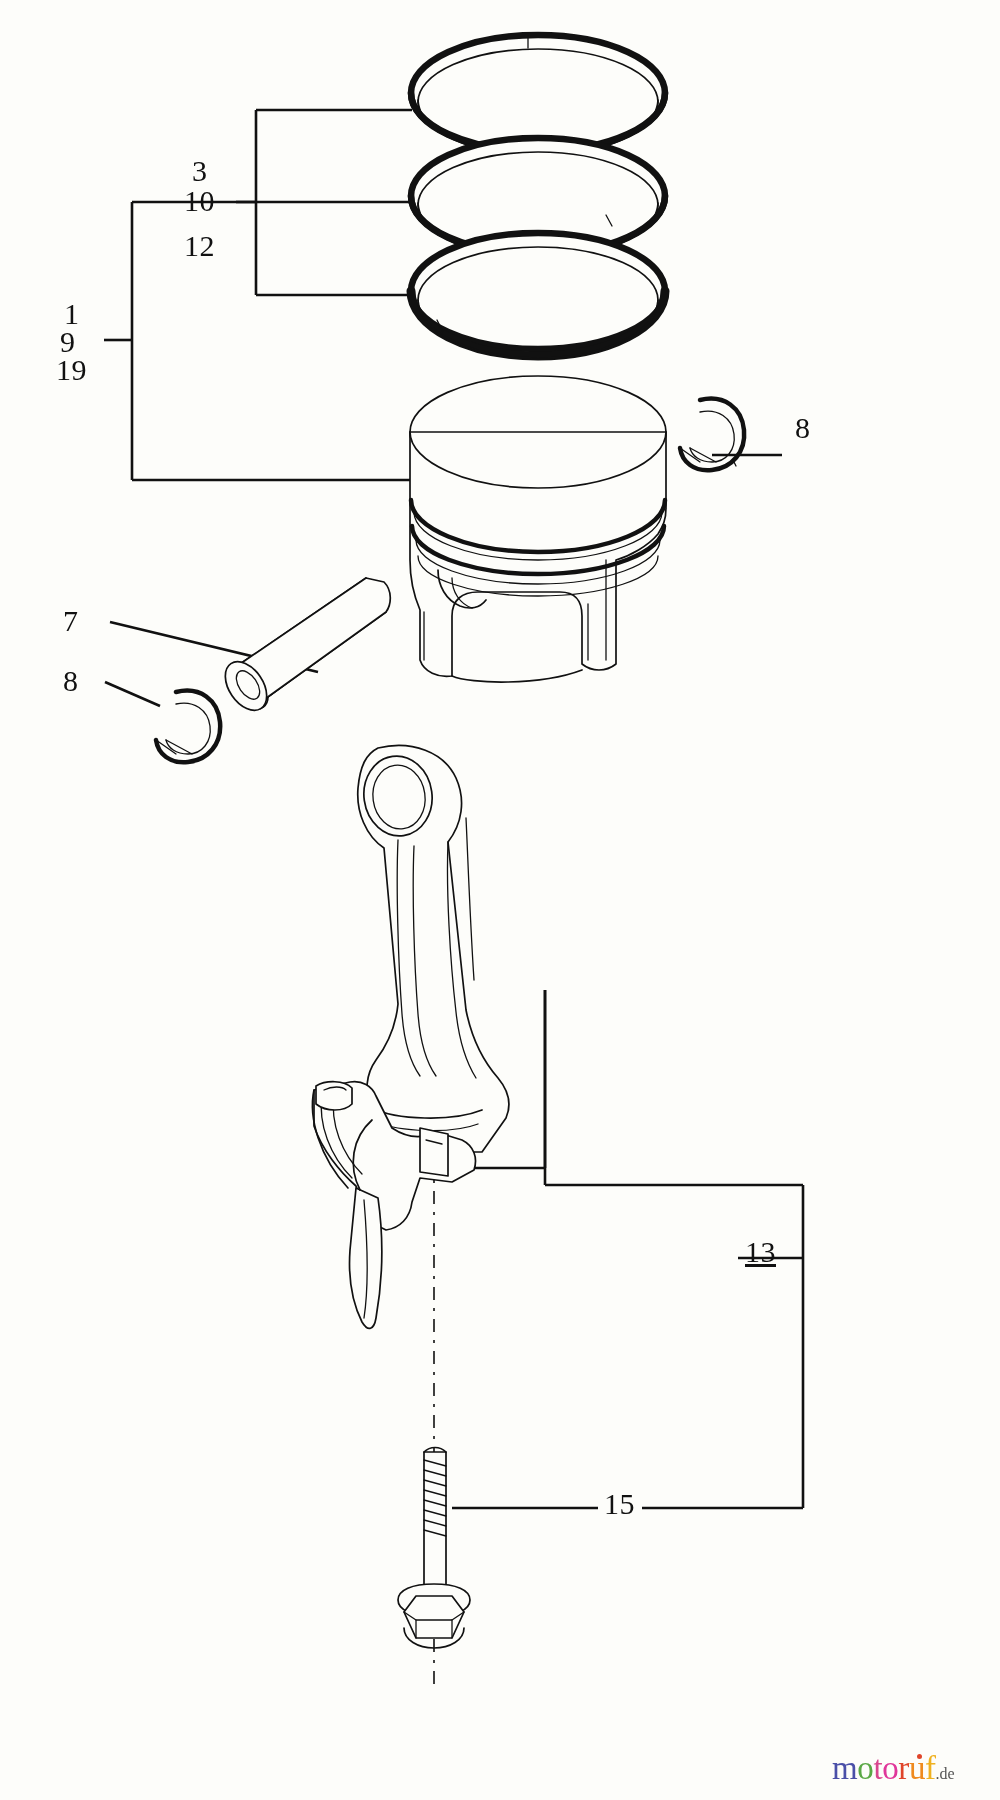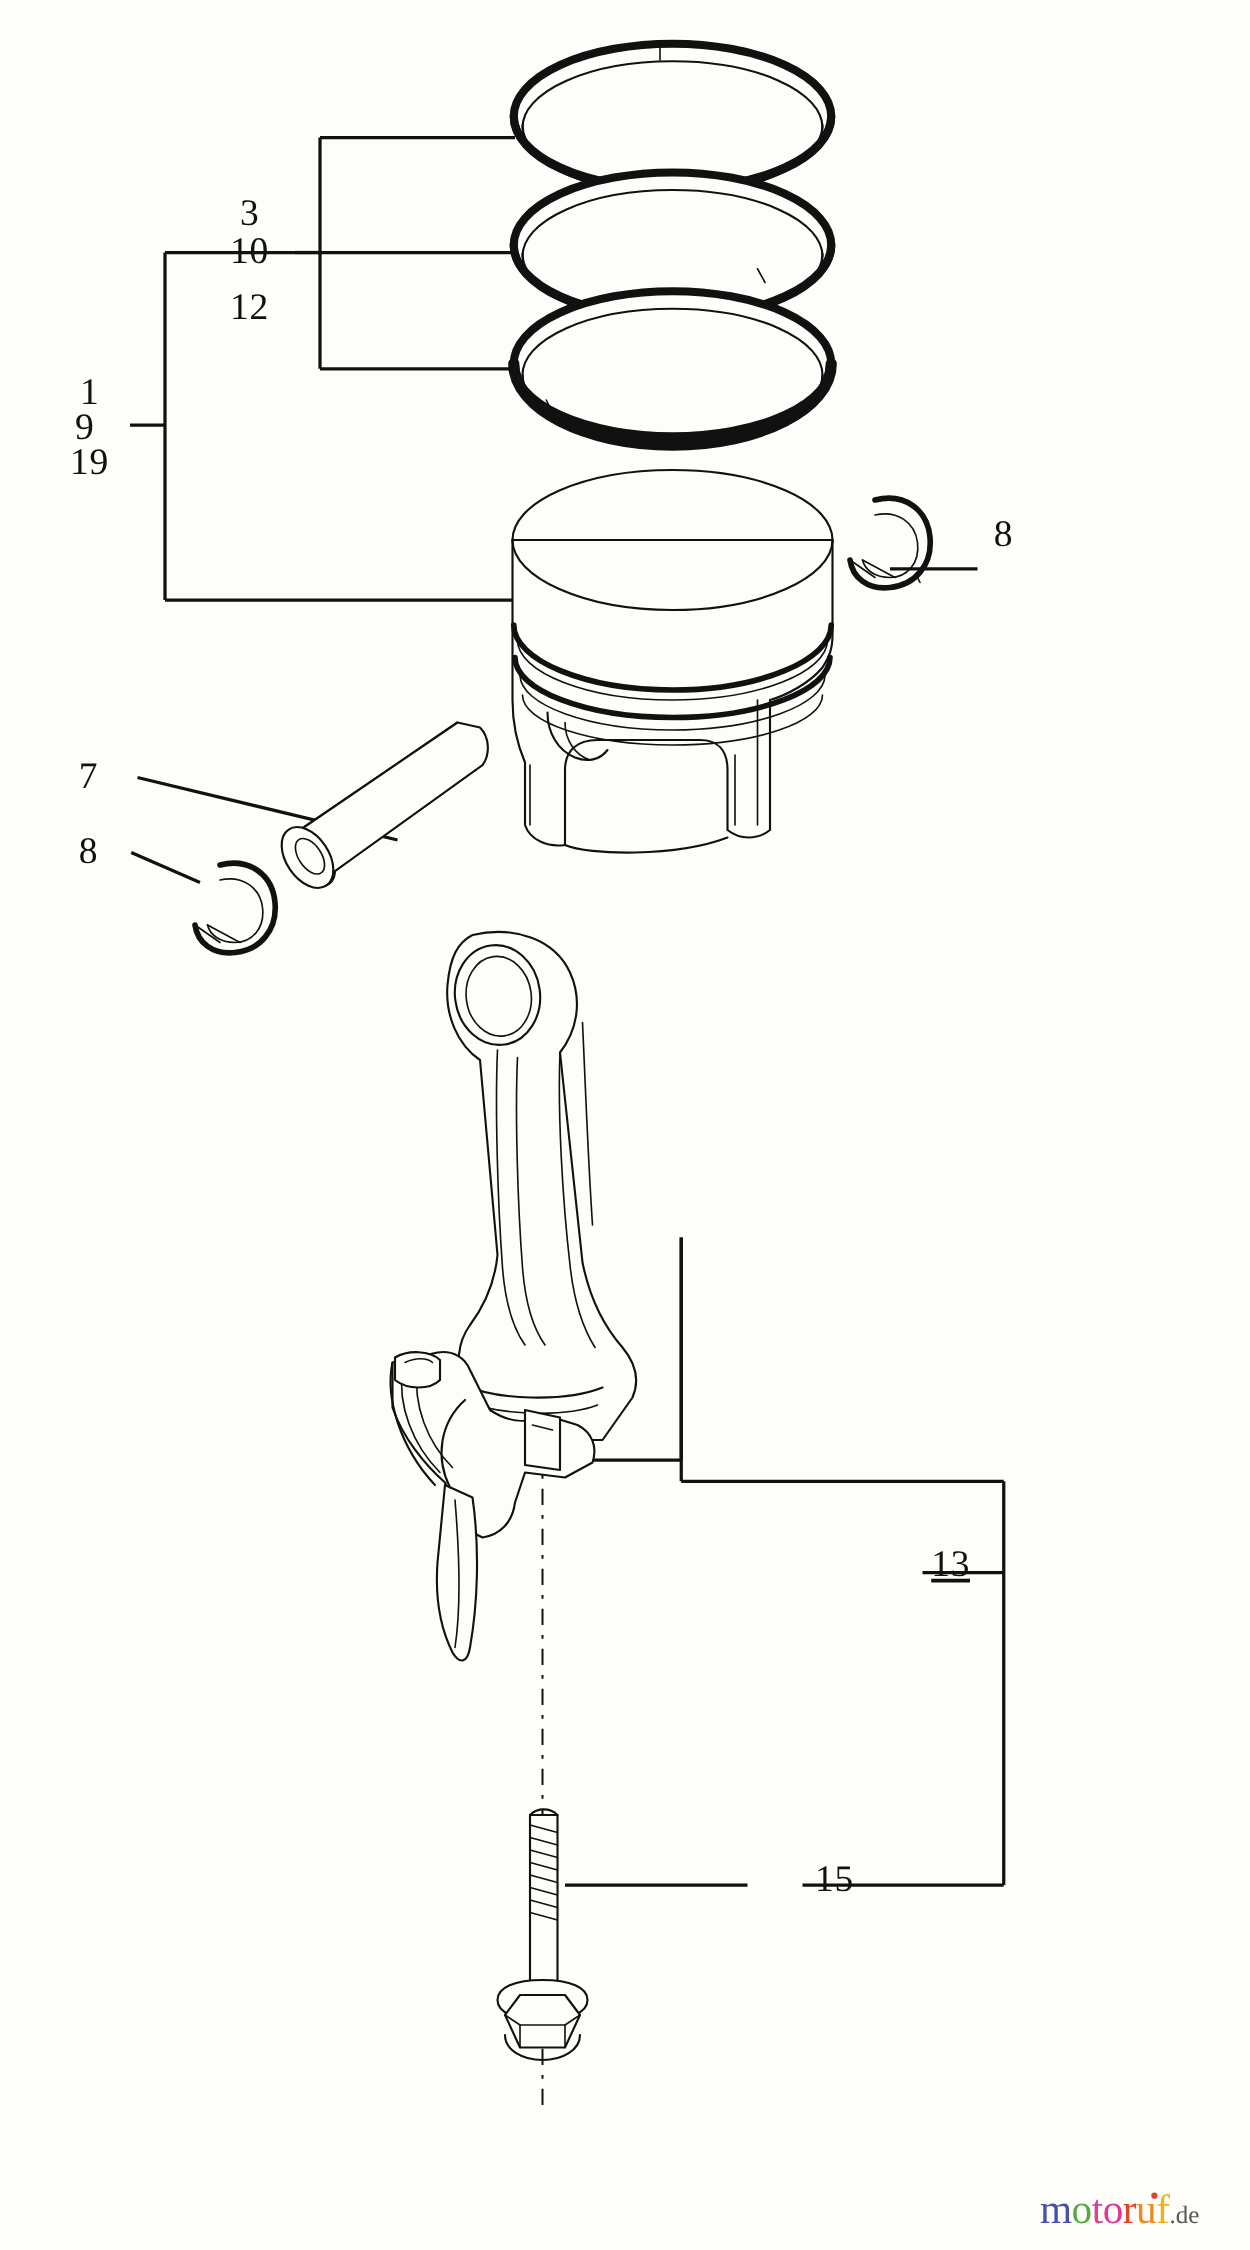--- a/index.html
+++ b/index.html
@@ -30,21 +30,21 @@
     position:absolute;
     left:832px;top:1752px;
     font-family:"Liberation Serif", serif;
     font-size:33px;
     letter-spacing:-0.4px;
     line-height:1;
     white-space:nowrap;
     user-select:none;
   }
   .wm span{display:inline;}
-  .wm .suffix{font-size:20px;letter-spacing:0;}
+  .wm .suffix{font-size:16px;letter-spacing:0;}
   .wm .dot{
     position:absolute;
     width:5px;height:5px;border-radius:50%;
     right:33px;top:2px;
   }
 </style>
 </head>
 <body>
 
 <div id="sheet">
@@ -311,20 +311,20 @@
   <div class="callout" style="left:56px;top:354px;">19</div>
 
   <div class="callout" style="left:795px;top:412px;">8</div>
 
   <div class="callout" style="left:63px;top:605px;">7</div>
 
   <div class="callout" style="left:63px;top:665px;">8</div>
 
   <div class="callout" style="left:745px;top:1236px;text-decoration:underline;">13</div>
 
-  <div class="callout" style="left:604px;top:1488px;margin-left:48px;">15</div>
+  <div class="callout" style="left:604px;top:1488px;">15</div>
 
   <div class="wm">
     <span id="wm-letters"><span style="color: rgb(74, 79, 168);">m</span><span style="color: rgb(90, 168, 69);">o</span><span style="color: rgb(216, 70, 142);">t</span><span style="color: rgb(224, 54, 154);">o</span><span style="color: rgb(224, 69, 42);">r</span><span style="color: rgb(239, 138, 30);">u</span><span style="color: rgb(239, 177, 32);">f</span></span><span class="suffix" style="color: rgb(85, 85, 85);">.de</span>
     <span class="dot" id="wm-dot" style="background: rgb(224, 69, 42);"></span>
   </div>
 
 </div>
 
 </body></html>

